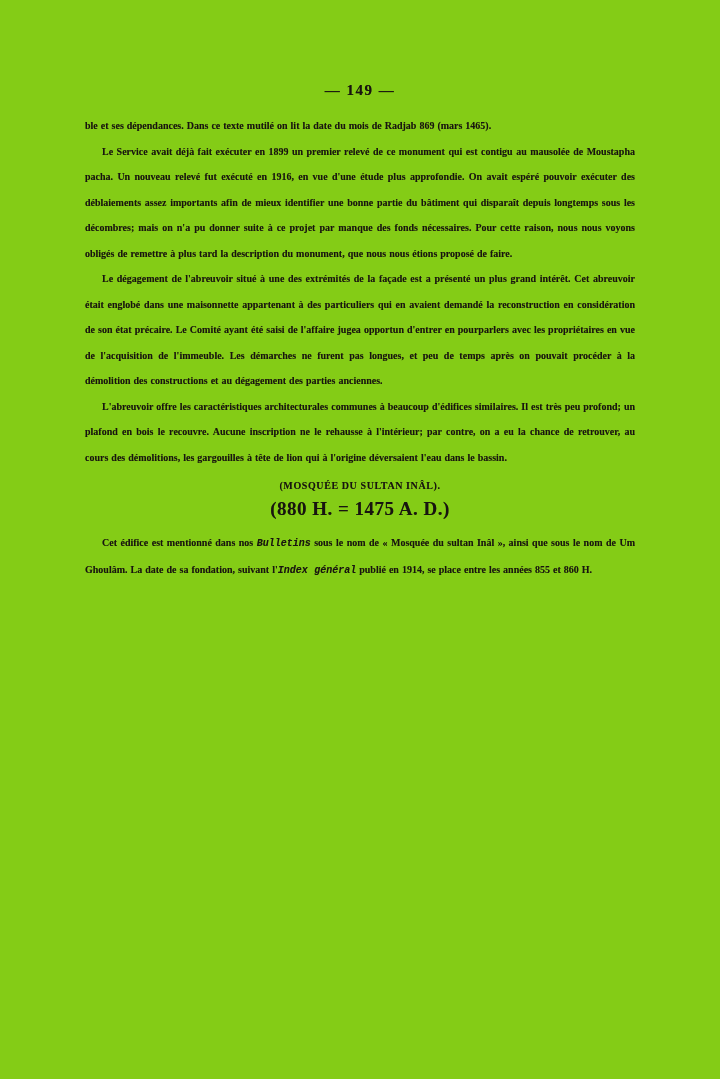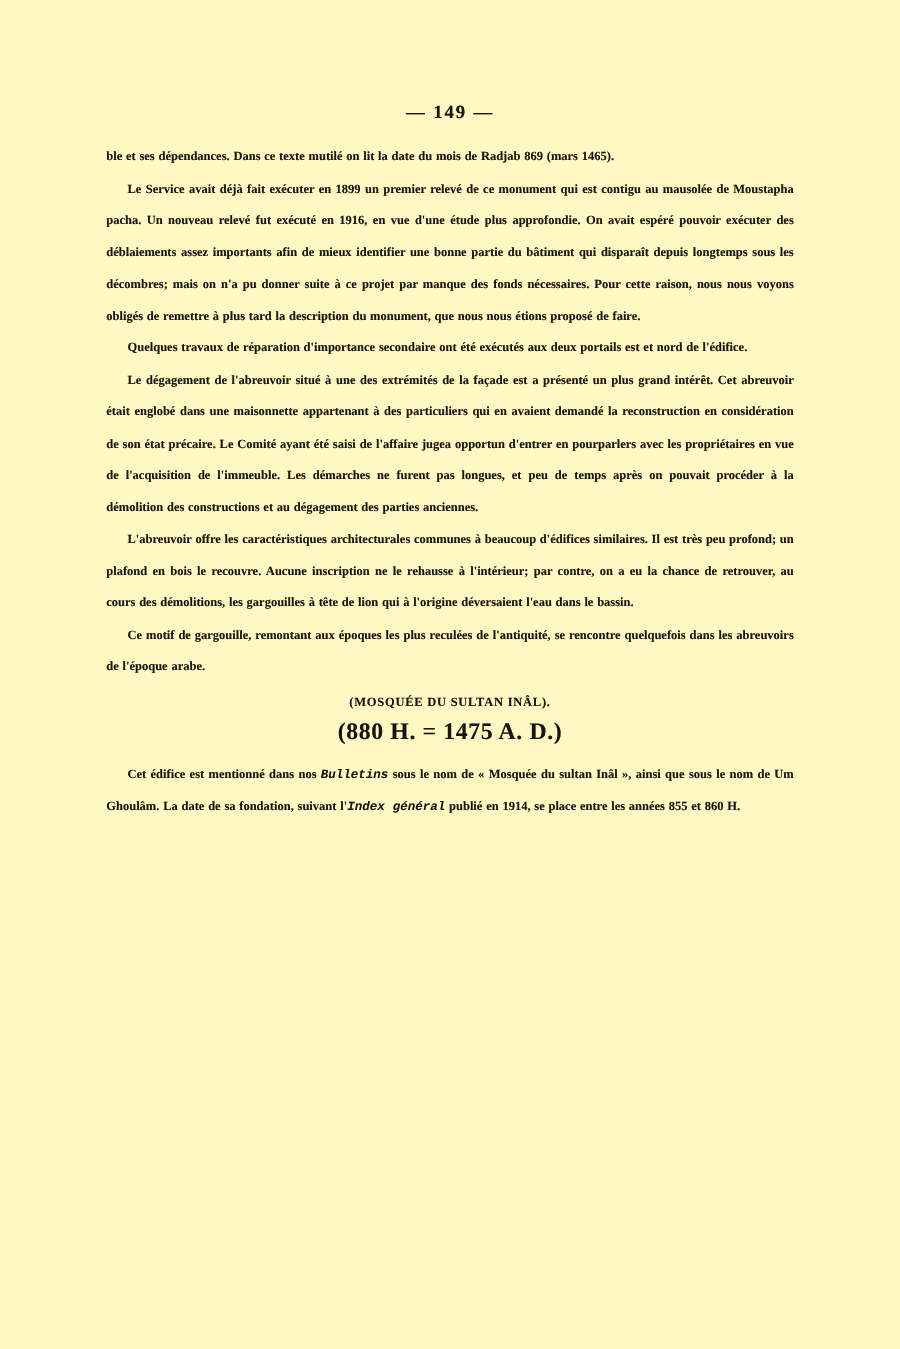--- a/index.html
+++ b/index.html
@@ -6,21 +6,21 @@
   html, body {
     margin: 0;
     padding: 0;
     background: #ffffff;
   }
   .scan-page {
     position: relative;
     width: 720px;
     height: 1079px;
     margin: 0;
-    background: #fef9c3;
+    background: #84cc16;
     font-family: "Liberation Serif", "DejaVu Serif", serif;
     color: #181410;
     padding: 82px 85px 0 85px;
     overflow: hidden;
   }
   .page-number {
     text-align: center;
     font-size: 15px;
     font-weight: bold;
     letter-spacing: 1.5px;
@@ -73,27 +73,25 @@
 <body>
 
 <div class="scan-page">
 
   <div class="page-number">— 149 —</div>
 
   <p class="para">ble et ses dépendances. Dans ce texte mutilé on lit la date du mois de Radjab 869 (mars 1465).</p>
 
   <p class="para indent">Le Service avait déjà fait exécuter en 1899 un premier relevé de ce monument qui est contigu au mausolée de Moustapha pacha. Un nouveau relevé fut exécuté en 1916, en vue d'une étude plus approfondie. On avait espéré pouvoir exécuter des déblaiements assez importants afin de mieux identifier une bonne partie du bâtiment qui disparaît depuis longtemps sous les décombres; mais on n'a pu donner suite à ce projet par manque des fonds nécessaires. Pour cette raison, nous nous voyons obligés de remettre à plus tard la description du monument, que nous nous étions proposé de faire.</p>
 
-  <p class="para indent">Quelques travaux de réparation d'importance secondaire ont été exécutés aux deux portails est et nord de l'édifice.</p>
 
   <p class="para indent">Le dégagement de l'abreuvoir situé à une des extrémités de la façade est a présenté un plus grand intérêt. Cet abreuvoir était englobé dans une maisonnette appartenant à des particuliers qui en avaient demandé la reconstruction en considération de son état précaire. Le Comité ayant été saisi de l'affaire jugea opportun d'entrer en pourparlers avec les propriétaires en vue de l'acquisition de l'immeuble. Les démarches ne furent pas longues, et peu de temps après on pouvait procéder à la démolition des constructions et au dégagement des parties anciennes.</p>
 
   <p class="para indent">L'abreuvoir offre les caractéristiques architecturales communes à beaucoup d'édifices similaires. Il est très peu profond; un plafond en bois le recouvre. Aucune inscription ne le rehausse à l'intérieur; par contre, on a eu la chance de retrouver, au cours des démolitions, les gargouilles à tête de lion qui à l'origine déversaient l'eau dans le bassin.</p>
 
-  <p class="para indent">Ce motif de gargouille, remontant aux époques les plus reculées de l'antiquité, se rencontre quelquefois dans les abreuvoirs de l'époque arabe.</p>
 
   <div class="section-block">
     <div class="section-subtitle">(MOSQUÉE DU SULTAN INÂL).</div>
     <div class="section-dateline">(880 H. = 1475 A. D.)</div>
   </div>
 
   <p class="para indent"><span class="text-run">Cet édifice est mentionné dans nos </span><span class="italic-run">Bulletins</span><span class="text-run"> sous le nom de « Mosquée du sultan Inâl », ainsi que sous le nom de Um Ghoulâm. La date de sa fondation, suivant l'</span><span class="italic-run">Index général</span><span class="text-run"> publié en 1914, se place entre les années 855 et 860 H.</span></p>
 
 </div>
 

